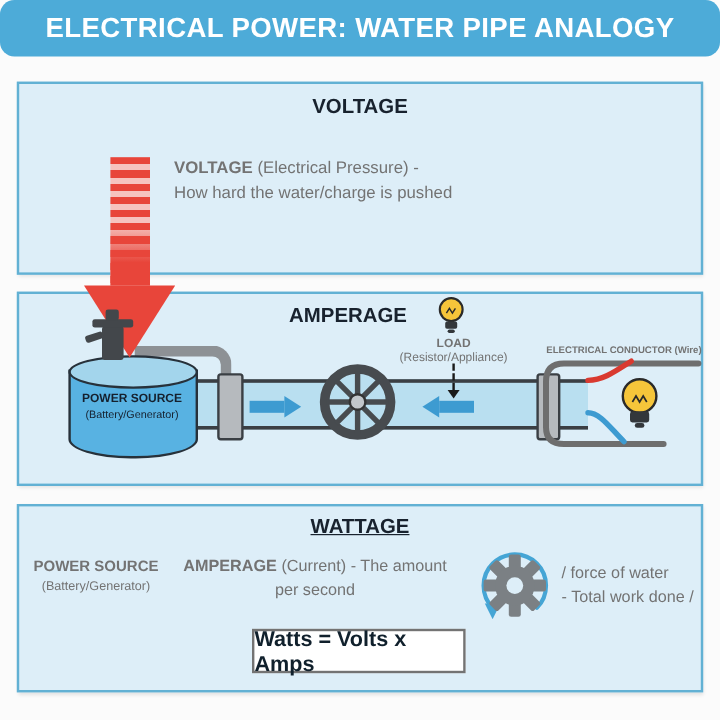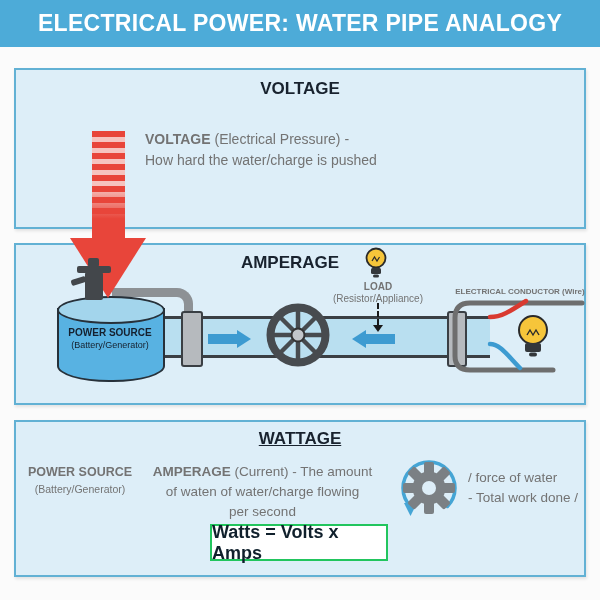--- a/index.html
+++ b/index.html
@@ -1,21 +1,21 @@
 <!DOCTYPE html>
 <html><head>
 <meta charset="utf-8">
 <style>
   html,body{margin:0;padding:0;}
   body{font-family:"Liberation Sans",sans-serif;background:#ffffff;}
   .stage{position:relative;width:600px;height:600px;background:#fbfbfb;overflow:hidden;}
 
   
   .topbar{position:absolute;left:0;top:0;width:600px;height:47px;background:#4dabd8;
-          display:flex;align-items:center;justify-content:center;}
+          display:flex;align-items:center;justify-content:center;border-radius:12px;}
   .topbar h1{margin:0;font-size:23px;font-weight:700;color:#ffffff;letter-spacing:.3px;}
 
   
   .panel{position:absolute;left:14px;width:568px;background:#ddeef8;
          border:2px solid #62b1d4;box-shadow:1px 2px 3px rgba(0,0,0,.10);}
   .panel-title{position:absolute;left:0;width:100%;text-align:center;margin:0;
                font-size:17px;font-weight:700;color:#18222e;}
   #voltage-panel{top:68px;height:157px;}
   #amperage-panel{top:243px;height:158px;}
   #wattage-panel{top:420px;height:153px;}
@@ -57,21 +57,21 @@
     border-right:14px solid #3d9bd1;}
 
   .dash-line{position:absolute;left:377px;top:303px;height:22px;border-left:2px dashed #1a1a1a;z-index:3;}
   .dash-head{position:absolute;left:373px;top:325px;width:0;height:0;z-index:3;
     border-left:5px solid transparent;border-right:5px solid transparent;border-top:7px solid #1a1a1a;}
 
   .svgbox{position:absolute;}
 
   
   .formula-box{position:absolute;left:210px;top:524px;width:174px;height:33px;background:#ffffff;
-    border:2px solid #22c55e;display:flex;align-items:center;justify-content:center;z-index:2;}
+    border:2px solid #737373;display:flex;align-items:center;justify-content:center;z-index:2;}
   .formula-box span{font-size:18px;font-weight:700;color:#10202c;}
 </style>
 </head>
 <body>
 
 <div class="stage">
 
   <header class="topbar">
     <h1>ELECTRICAL POWER: WATER PIPE ANALOGY</h1>
   </header>
@@ -149,21 +149,20 @@
 
   <section class="panel" id="wattage-panel">
     <h2 class="panel-title" style="top:7px;text-decoration:underline;">WATTAGE</h2>
   </section>
   <div class="txt" style="left:20px;top:464px;width:120px;text-align:center;line-height:17px;">
     <div class="b" style="font-size:12.5px;">POWER SOURCE</div>
     <div style="font-size:10.5px;">(Battery/Generator)</div>
   </div>
   <div class="txt" style="left:135px;top:462px;width:255px;text-align:center;font-size:13.5px;line-height:20px;">
     <div><span class="b">AMPERAGE</span> <span>(Current) - The amount</span></div>
-    <div>of waten of water/charge flowing</div>
     <div>per second</div>
   </div>
 
   <svg class="svgbox" style="left:400px;top:458px;z-index:2;" width="62" height="64">
     <path d="M 10.6 48.4 A 26 26 0 1 1 47.4 48.4" fill="none" stroke="#45a5d5" stroke-width="3.5" stroke-linecap="round"></path>
     <polygon points="4,45 17,45 10.5,58" fill="#45a5d5"></polygon>
     <g fill="#7b8084">
       <rect x="24" y="4" width="10" height="52" rx="2"></rect>
       <rect x="24" y="4" width="10" height="52" rx="2" transform="rotate(45 29 30)"></rect>
       <rect x="24" y="4" width="10" height="52" rx="2" transform="rotate(90 29 30)"></rect>

